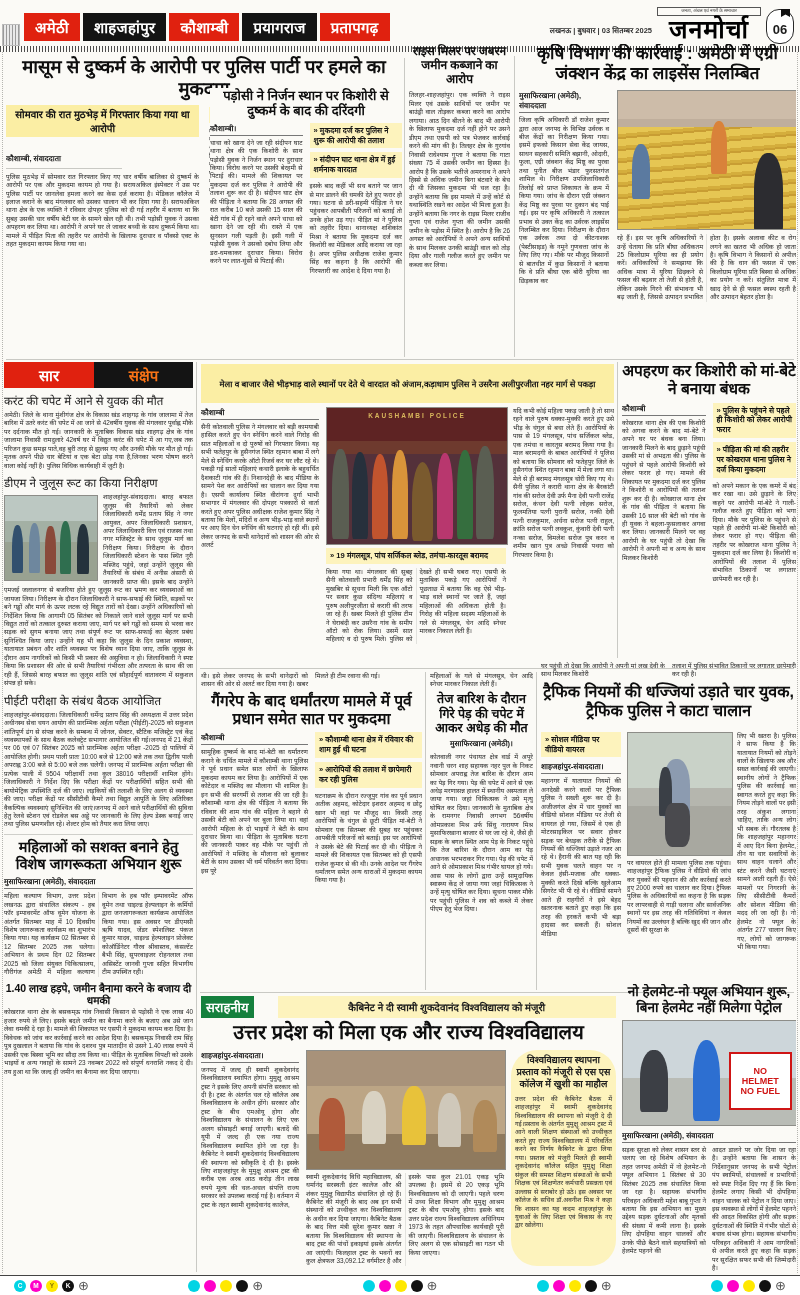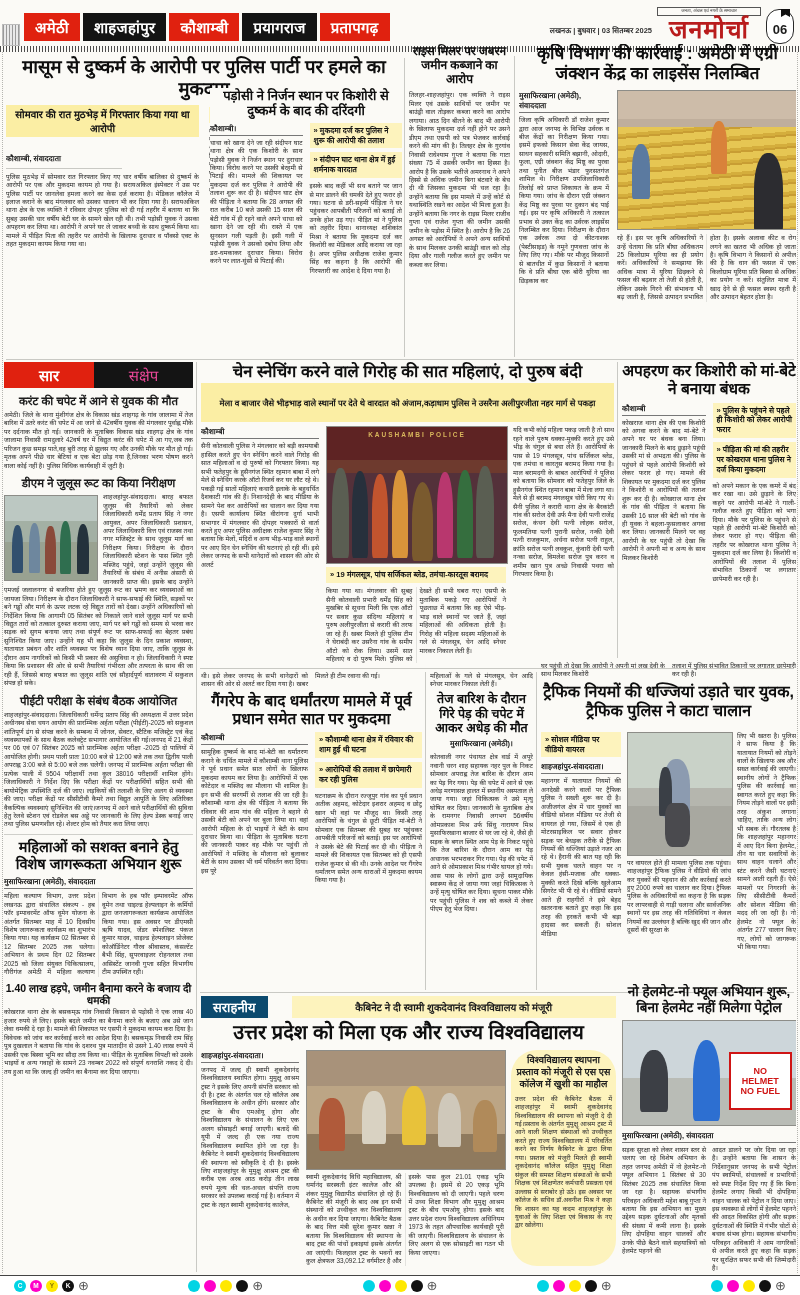--- a/index.html
+++ b/index.html
@@ -9,21 +9,21 @@
   .art{position:absolute;overflow:hidden;}
   
   .edge-strip{background:repeating-linear-gradient(90deg,#9a9a9a 0 1px,#e9e9e9 1px 3px);border:1px solid #bbb;}
   .city-tabs{display:flex;gap:3px;align-items:stretch;}
   .city-tab{color:#fff;font-weight:bold;font-size:15px;display:flex;align-items:center;
             padding:0 11px;letter-spacing:.3px;}
   .city-red{background:#e0210f;}
   .city-black{background:#141414;}
   .dateline{font-size:7.5px;color:#333;font-weight:bold;text-align:right;}
   .masthead-top{border:1px solid #555;font-size:4.5px;text-align:center;padding:1px 2px;color:#333;line-height:1.1;}
-  .masthead{font-size:25px;font-weight:bold;letter-spacing:1px;line-height:1.05;color:#b91c1c;text-align:center;}
+  .masthead{font-size:25px;font-weight:bold;letter-spacing:1px;line-height:1.05;color:#000000;text-align:center;}
   .pagebox{border:1.5px solid #2a2a2a;background:#fff;text-align:center;position:relative;}
   .pagebox .flag{position:absolute;top:-1px;right:3px;width:9px;height:8px;background:#111;
                  clip-path:polygon(0 0,100% 0,100% 100%,50% 70%,0 100%);}
   .pagebox .num{font-size:13px;font-weight:bold;margin-top:12px;}
   .stripband{background:repeating-linear-gradient(90deg,#4d4d4d 0 1px,#fbfaf6 1px 3px);}
   
   .vrule{position:absolute;width:1px;background:#c9c9c4;}
   .hrule{position:absolute;height:1px;background:#c9c9c4;}
   .page-edge{position:absolute;top:52px;bottom:22px;width:0;border-left:1px dotted #b5b5b0;}
   
@@ -35,26 +35,26 @@
   .body{font-size:6.4px;line-height:1.32;text-align:justify;color:#2d2d2d;}
   .cols2{column-count:2;column-gap:7px;column-rule:1px solid #e2e2de;}
   .bul{background:#fdf3bd;font-size:7.6px;font-weight:bold;line-height:1.3;
        padding:3px 4px;margin-bottom:4px;color:#141414;}
   .bul::before{content:"» ";font-weight:bold;}
   .photo{position:relative;border:1px solid #8d8d88;overflow:hidden;}
   
   .brief-head{display:flex;height:26px;margin-bottom:4px;}
   .brief-head .p1{flex:1;background:#e0210f;color:#fff;font-size:15px;font-weight:bold;
                   display:flex;align-items:center;justify-content:center;}
-  .brief-head .p2{flex:1.1;background:#141414;color:#ec4899;font-size:15px;font-weight:normal;
+  .brief-head .p2{flex:1.1;background:#141414;color:#f97316;font-size:15px;font-weight:bold;
                   display:flex;align-items:center;justify-content:center;}
-  .brief-item-head{font-size:11.5px;font-weight:bold;text-align:center;margin:5px 0 3px;}
+  .brief-item-head{font-size:11.5px;font-weight:normal;text-align:left;margin:5px 0 3px;}
   .kicker-row{display:flex;gap:6px;align-items:stretch;margin-bottom:3px;}
-  .kicker-label{background:#0c4a6e;color:#fff;font-weight:bold;font-size:13px;
-                display:flex;align-items:center;justify-content:center;padding:2px 12px;}
+  .kicker-label{background:#15803d;color:#fff;font-weight:bold;font-size:13px;
+                display:flex;align-items:center;justify-content:center;padding:2px 5px;}
   .kicker-text{flex:1;background:#fdf3bd;font-size:10px;font-weight:bold;display:flex;
                align-items:center;justify-content:center;text-align:center;margin-left:18px;}
   .ybox{background:#fdf3bd;padding:4px;border-radius:26px;}
   .ybox .yhead{font-size:9.5px;font-weight:bold;text-align:center;line-height:1.3;margin-bottom:4px;}
   
   .fig{position:absolute;border-radius:45% 45% 8% 8%;}
   .photo-label{position:absolute;top:4px;left:0;right:0;text-align:center;color:#d8b65c;
                font-size:6.5px;font-weight:bold;letter-spacing:2px;}
   .sign{position:absolute;background:#fff;border:2px solid #cf1515;color:#cf1515;
         font-weight:bold;text-align:center;font-size:9px;line-height:1.15;
@@ -200,21 +200,20 @@
     <div class="body cols2">महिला कल्याण विभाग, उत्तर प्रदेश लखनऊ द्वारा संचालित संकल्प - हब फॉर इम्पावरमेंट ऑफ वूमेन योजना के अंतर्गत सितम्बर माह में 10 दिवसीय विशेष जागरूकता कार्यक्रम का शुभारंभ किया गया। यह कार्यक्रम 02 सितम्बर से 12 सितम्बर 2025 तक चलेगा। अभियान के प्रथम दिन 02 सितम्बर 2025 को जिला संयुक्त चिकित्सालय, गौरीगंज अमेठी में महिला कल्याण विभाग के हब फॉर इम्पावरमेंट ऑफ वूमेन तथा चाइल्ड हेल्पलाइन के कर्मियों द्वारा जनजागरूकता कार्यक्रम आयोजित किया गया। इस अवसर पर डीएमसी ऋषि यादव, जेंडर स्पेशलिस्ट पंकज कुमार यादव, चाइल्ड हेल्पलाइन प्रोजेक्ट कोऑर्डिनेटर गौरव श्रीवास्तव, कंसल्टेंट बैभी सिंह, सुपरवाइजर रोहनलाल तथा असिस्टेंट जानवी गुप्ता सहित विभागीय टीम उपस्थित रही।</div>
   </div>
 
   <div style="margin-top:5px;">
     <div class="hl" style="font-size:10.5px;">1.40 लाख हड़पे, जमीन बैनामा करने के बजाय दी धमकी</div>
     <div class="body" style="margin-top:2px;">कोखराज थाना क्षेत्र के बसकम्ऊ गांव निवासी किसान से पड़ोसी ने एक लाख 40 हजार रुपये ले लिए। इसके बदले जमीन का बैनामा करने के बजाए अब उसे जान लेवा धमकी दे रहा है। मामले की शिकायत पर एसपी ने मुकदमा कायम करा दिया है। विवेचक को जांच कर कार्रवाई करने का आदेश दिया है। बसकम्ऊ निवासी राम सिंह पुत्र दुखलाल ने बताया कि गांव के दशरथ पुत्र मातादीन से उसने 1.40 लाख रुपये में उसकी एक बिस्वा भूमि का सौदा तय किया था। पीड़ित के मुताबिक विपक्षी को उसके भाइयों व अन्य गवाहों के सामने 23 नवम्बर 2022 को संपूर्ण धनराशि नकद दे दी। तय हुआ था कि जल्द ही जमीन का बैनामा कर दिया जाएगा।</div>
   </div>
 </div>
 
 <div class="art" style="left:201px;top:362px;width:413px;height:304px;">
-  <div class="hl" style="font-size:16.5px;">चेन स्नेचिंग करने वाले गिरोह की सात महिलाएं, दो पुरुष बंदी</div>
   <div class="sub-yellow" style="font-size:8.3px;padding:14px;margin-top:2px;">मेला व बाजार जैसे भीड़भाड़ वाले स्थानों पर देते थे वारदात को अंजाम,कड़ाधाम पुलिस ने उसरैना अलीपुरजीता नहर मार्ग से पकड़ा</div>
   <div style="display:grid;grid-template-columns:118px 180px 1fr;gap:7px;margin-top:4px;">
     <div>
       <div class="byline">कौशाम्बी</div>
       <div class="body">सैनी कोतवाली पुलिस ने मंगलवार को बड़ी कामयाबी हासिल करते हुए चेन स्नेचिंग करने वाले गिरोह की सात महिलाओं व दो पुरुषों को गिरफ्तार किया। यह सभी फतेहपुर के हुसैनगंज स्थित रहमान बाबा में लगे मेले से स्नेचिंग करके ऑटो रिजर्व कर घर लौट रहे थे। पकड़ी गई सातों महिलाएं कचारी इलाके के बहुचर्चित दैशकाटी गांव की हैं। निशानदेही के बाद मीडिया के सामने पेश कर आरोपियों का चालान कर दिया गया है। एसपी कार्यालय स्थित वीरांगना दुर्गा भाभी सभागार में मंगलवार की दोपहर पत्रकारों से वार्ता करते हुए अपर पुलिस अधीक्षक राजेश कुमार सिंह ने बताया कि मेलों, मंदिरों व अन्य भीड़-भाड़ वाले स्थानों पर आए दिन चेन स्नेचिंग की घटनाएं हो रही थीं। इसे लेकर जनपद के सभी थानेदारों को शासन की ओर से अलर्ट</div>
     </div>
     <div>
       <div class="photo" style="width:100%;height:136px;background:
            linear-gradient(180deg,#5e2323 0 24%,#6e3a2e 24% 34%,#54313a 34%);">
         <div class="photo-label">KAUSHAMBI POLICE</div>

